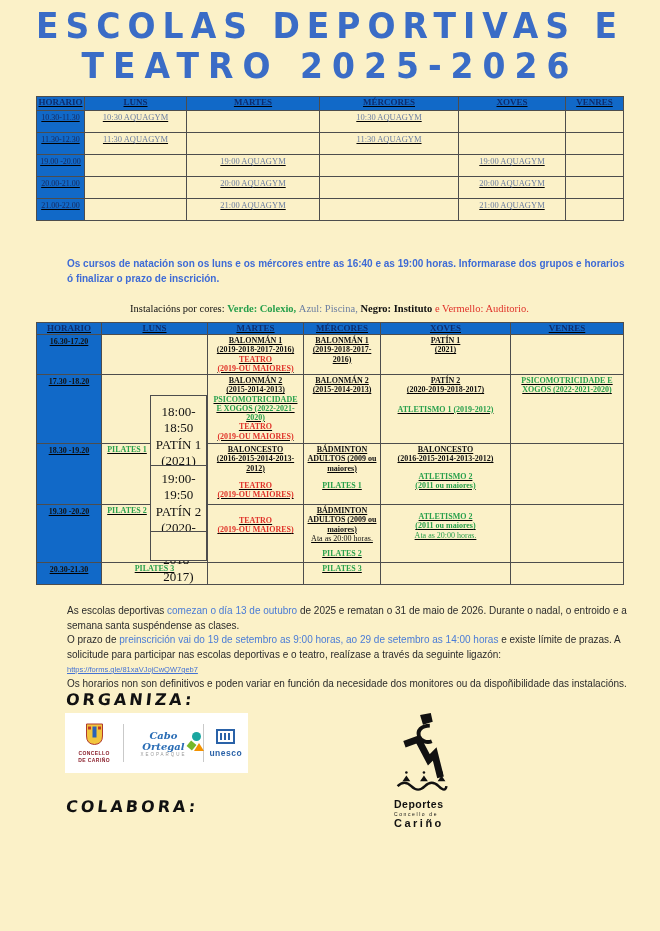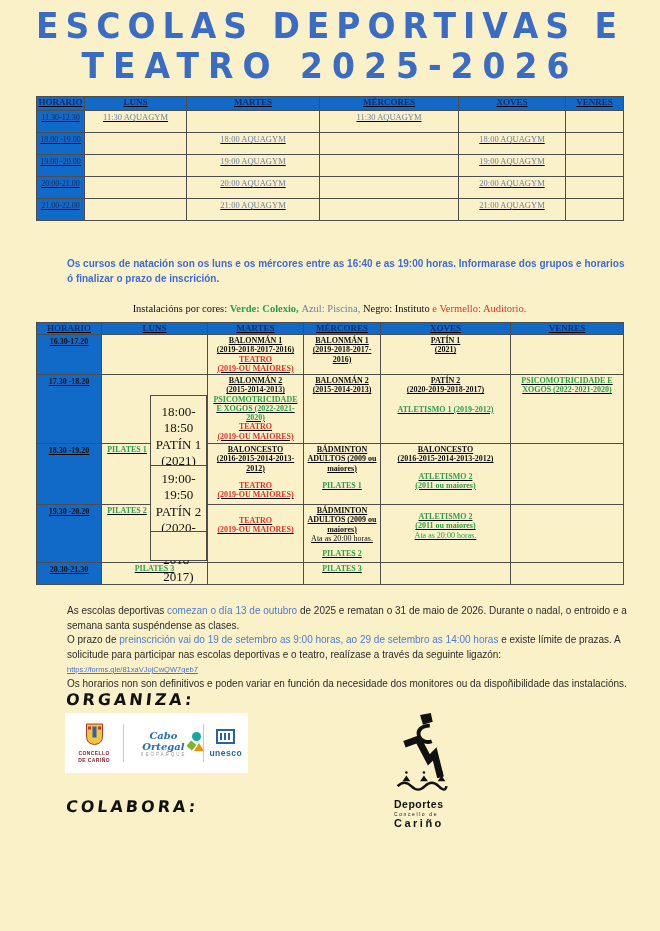--- a/index.html
+++ b/index.html
@@ -30,21 +30,21 @@
   #pbox1{top:73px;height:71px;padding-top:8px;}
   #pbox2{top:143px;height:84px;padding-top:5px;}
   #pbox3{top:209px;height:30px;}
   
   #note1{position:absolute;left:67px;top:256px;width:562px;color:#3E6BD6;
          font:700 10px/1.5 "Liberation Sans",sans-serif;}
   #legend{position:absolute;left:36px;top:303px;width:587px;text-align:center;
           font:400 10.5px "Liberation Serif",serif;color:#111;}
   #legend .leg-verde{color:#28A04C;font-weight:700;}
   #legend .leg-azul{color:#6B7EA1;}
-  #legend .leg-negro{color:#111;}
+  #legend .leg-negro{color:#111;font-weight:bold;}
   #legend .leg-verm{color:#E03229;}
   #footer{position:absolute;left:67px;top:604px;width:566px;color:#2b2b2b;
           font:400 10px/1.45 "Liberation Sans",sans-serif;}
   .fb{color:#4A7CD6;}
   .flink{color:#4472D4;font-size:7.5px;text-decoration:underline;}
   
   .graf{position:absolute;color:#111;font-family:"DejaVu Sans",sans-serif;font-weight:800;
         font-size:16px;letter-spacing:3px;transform:skewX(-6deg);}
   #organiza{left:66px;top:690px;}
   #colabora{left:66px;top:797px;}
@@ -97,33 +97,33 @@
       <tbody>
           <tr style="height:14px">
         <th>HORARIO</th>
         <th>LUNS</th>
         <th>MARTES</th>
         <th>MÉRCORES</th>
         <th>XOVES</th>
         <th>VENRES</th>
       </tr>
       <tr style="height:22px">
+        <td class="tc">10.30-11.30</td>
+        <td class="c">10:30 AQUAGYM</td>
+        <td class="c"></td>
+        <td class="c">10:30 AQUAGYM</td>
+        <td class="c"></td>
+        <td class="c"></td>
+      </tr>
+      <tr style="height:22px">
         <td class="tc">11.30-12.30</td>
         <td class="c">11:30 AQUAGYM</td>
         <td class="c"></td>
         <td class="c">11:30 AQUAGYM</td>
         <td class="c"></td>
-        <td class="c"></td>
-      </tr>
-      <tr style="height:22px">
-        <td class="tc">18.00 -19.00</td>
-        <td class="c"></td>
-        <td class="c">18:00 AQUAGYM</td>
-        <td class="c"></td>
-        <td class="c">18:00 AQUAGYM</td>
         <td class="c"></td>
       </tr>
       <tr style="height:22px">
         <td class="tc">19.00 -20.00</td>
         <td class="c"></td>
         <td class="c">19:00 AQUAGYM</td>
         <td class="c"></td>
         <td class="c">19:00 AQUAGYM</td>
         <td class="c"></td>
       </tr>

